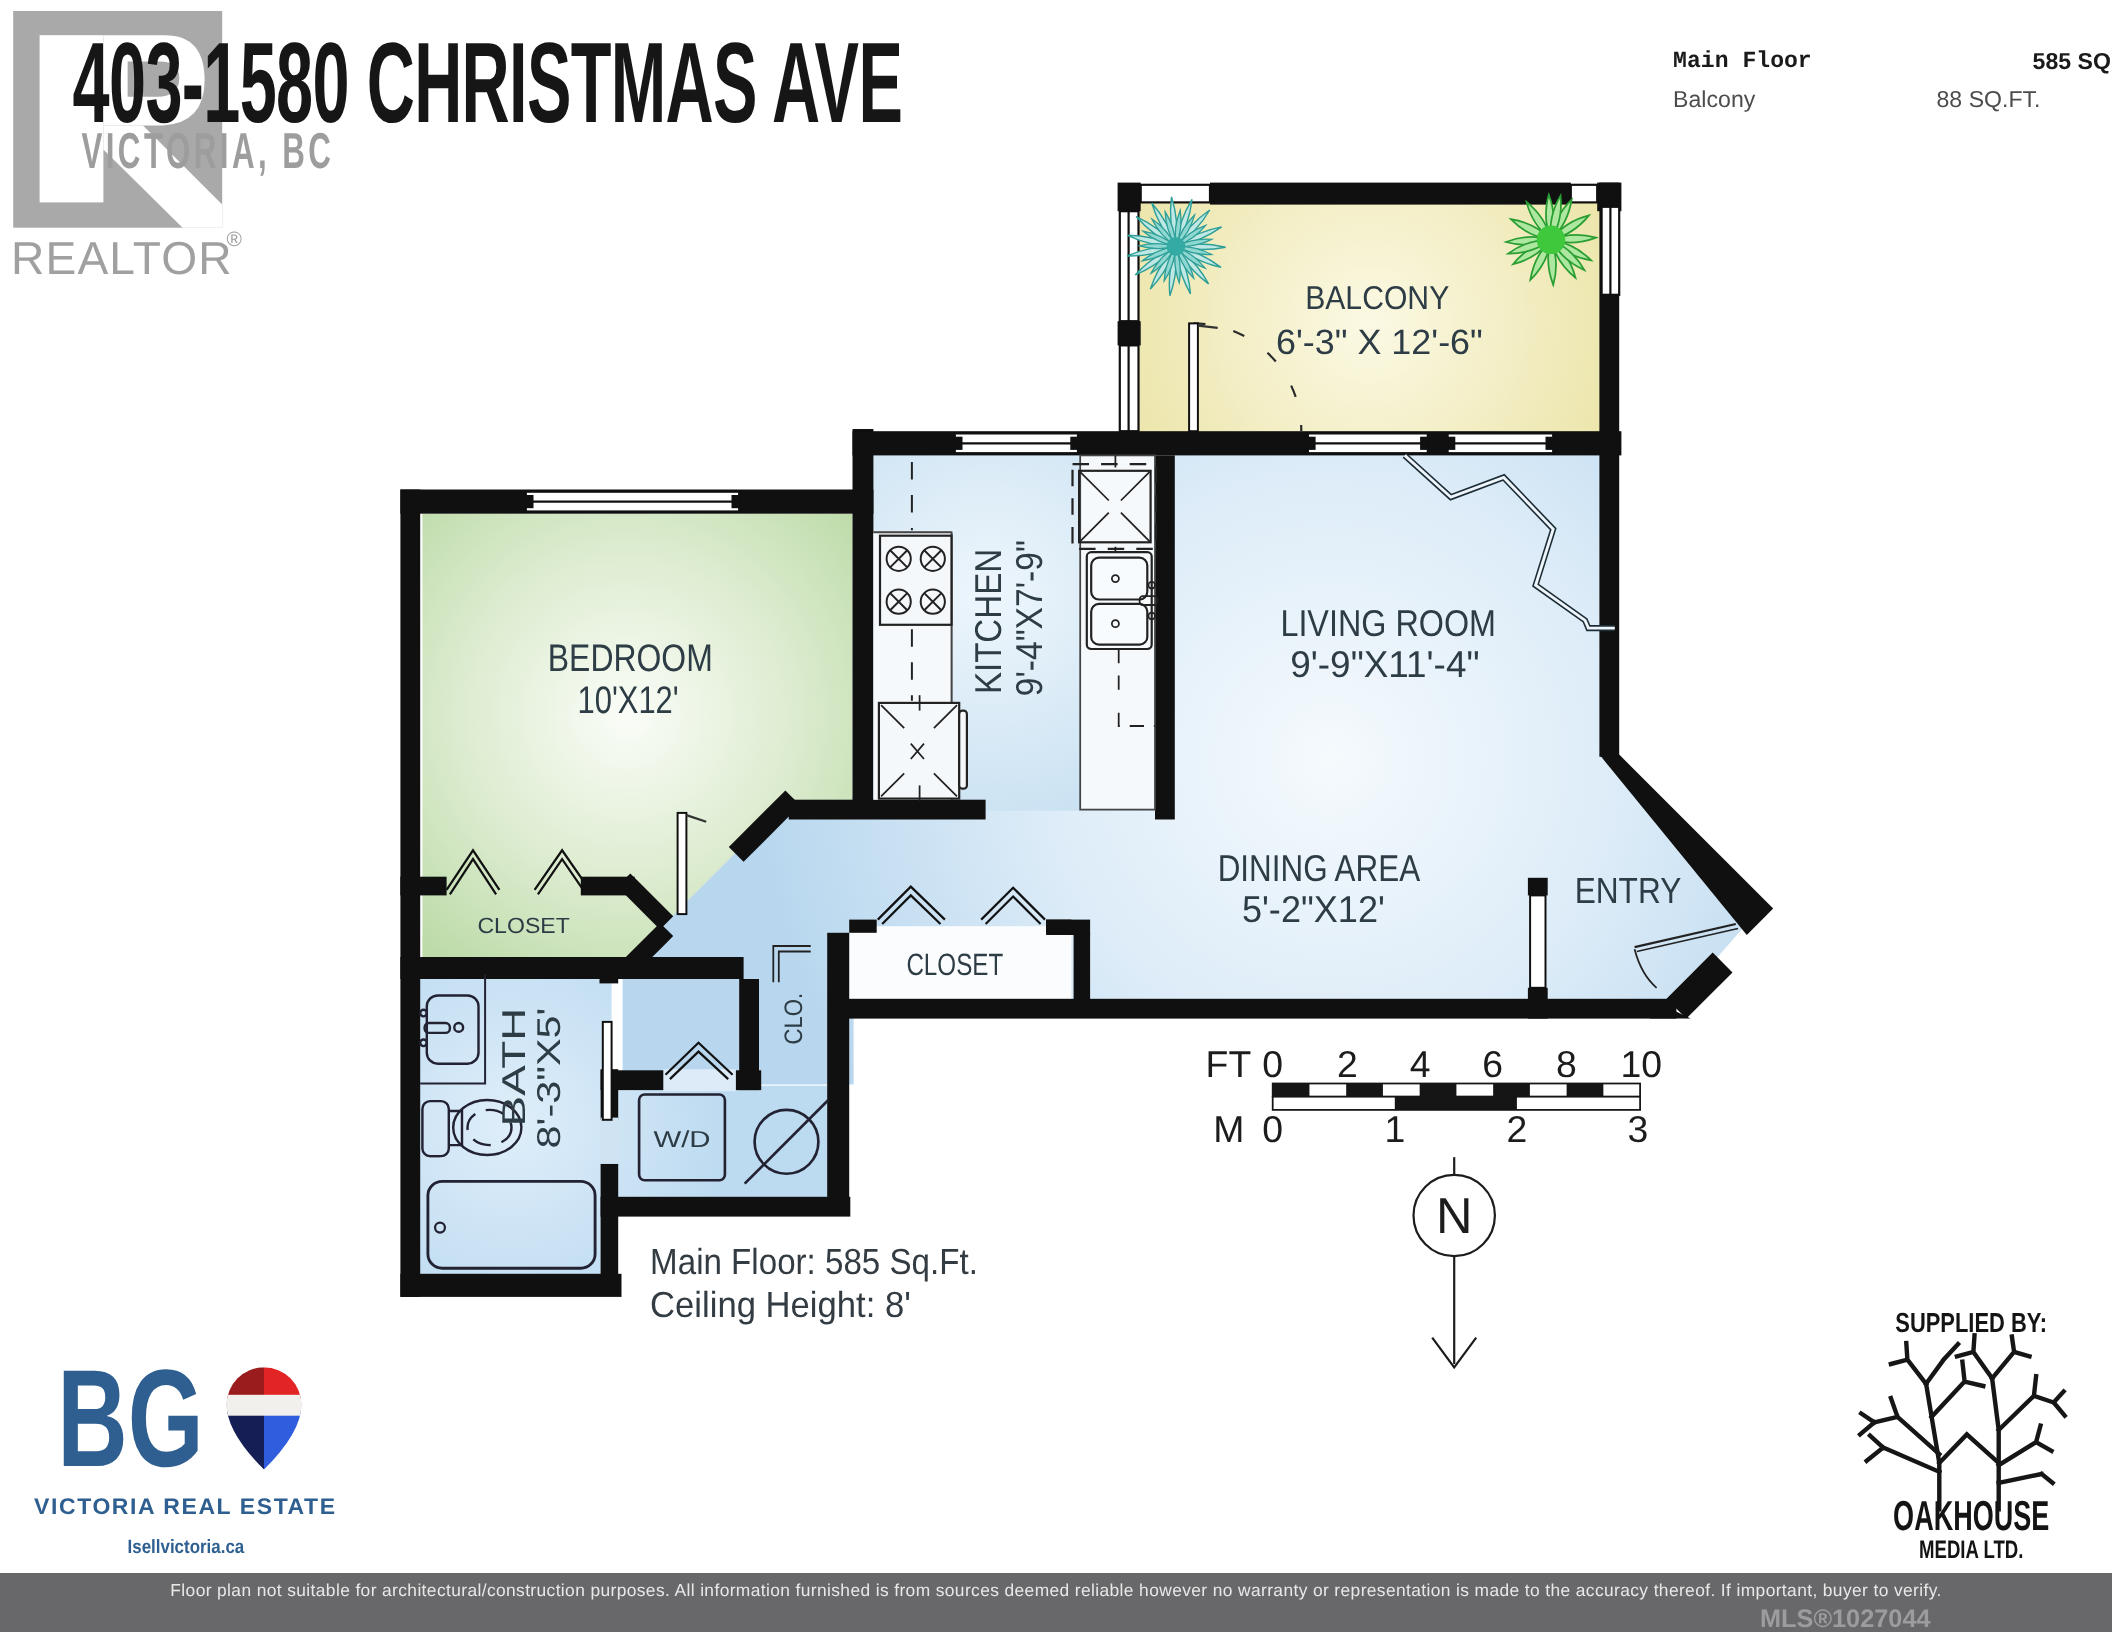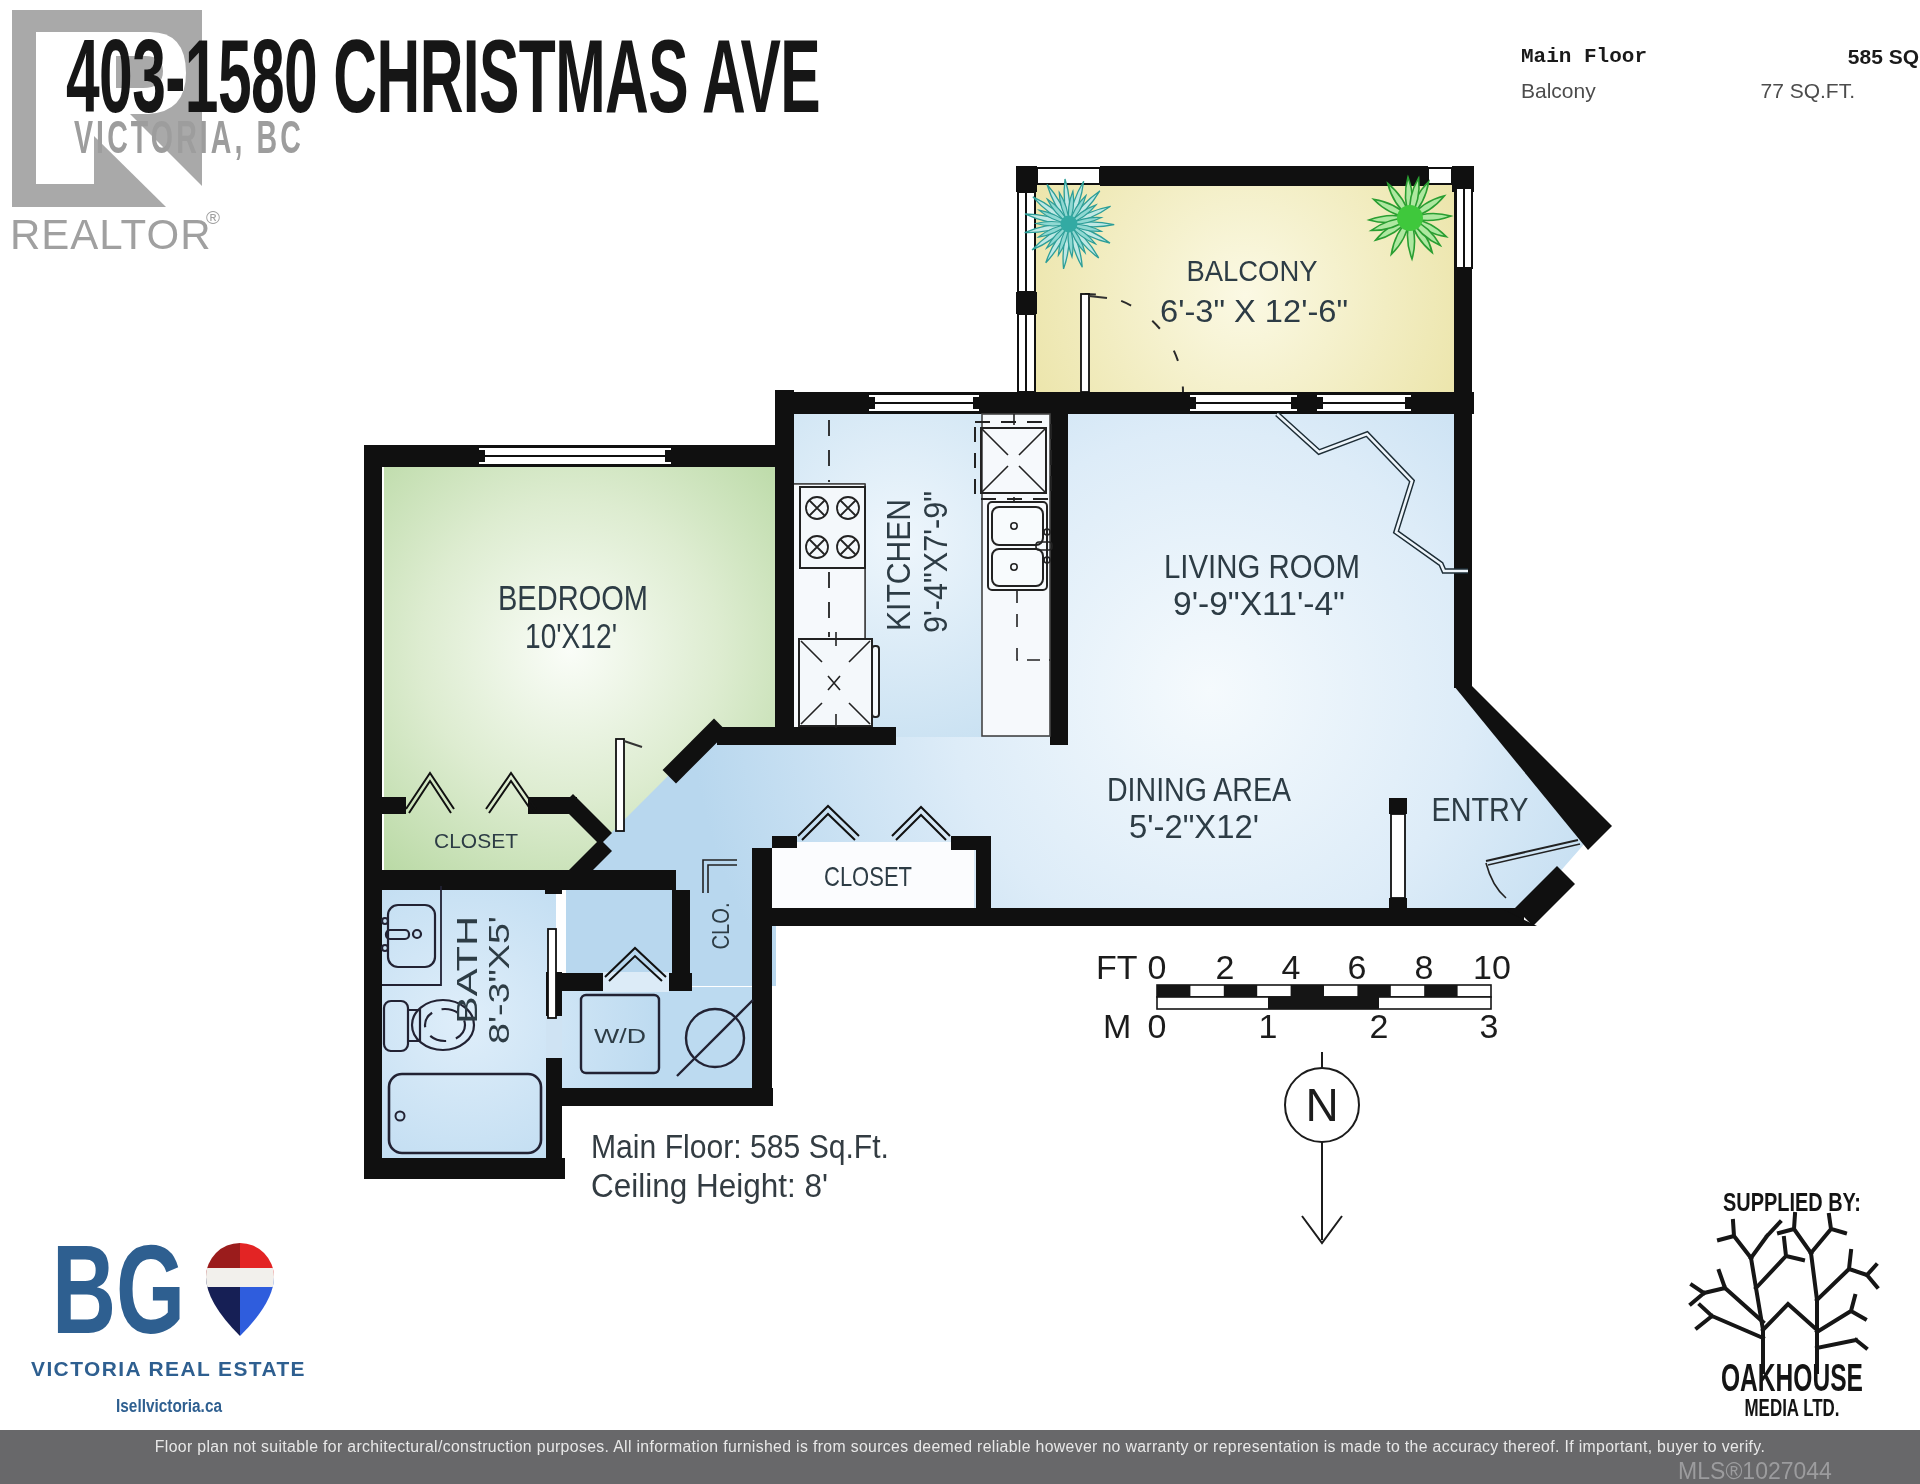--- a/index.html
+++ b/index.html
@@ -29,21 +29,21 @@
 <div class="abs" style="left:66px;top:17px;font-size:104px;font-weight:bold;color:#161616;transform:scaleX(0.582);transform-origin:0 0;white-space:nowrap;letter-spacing:-1px;">403-1580 CHRISTMAS AVE</div>
 
 <div class="abs" style="left:74px;top:110px;font-size:46px;font-weight:bold;color:#9d9d9d;transform:scaleX(0.62);transform-origin:0 0;white-space:nowrap;letter-spacing:5px;">VICTORIA, BC</div>
 
 <div class="abs" style="left:1521px;top:45px;font-size:21px;font-weight:bold;color:#1a1a1a;font-family:Liberation Mono, monospace;">Main Floor</div>
 
 <div class="abs" style="left:1754px;top:45px;width:200px;text-align:right;font-size:21px;font-weight:bold;color:#1a1a1a;">585 SQ.FT.</div>
 
 <div class="abs" style="left:1521px;top:79px;font-size:21px;color:#4c4c4c;">Balcony</div>
 
-<div class="abs" style="left:1655px;top:79px;width:200px;text-align:right;font-size:21px;color:#4c4c4c;">77 SQ.FT.</div>
+<div class="abs" style="left:1655px;top:79px;width:200px;text-align:right;font-size:21px;color:#4c4c4c;">88 SQ.FT.</div>
 
 <svg class="abs" style="left:0;top:0" width="1920" height="1484" viewBox="0 0 1920 1484">
 <defs>
   <radialGradient id="gblue" gradientUnits="userSpaceOnUse" cx="1210" cy="690" r="520">
     <stop offset="0" stop-color="#f5fafd"></stop>
         <stop offset="0.5" stop-color="#ddecf8"></stop>
         <stop offset="1" stop-color="#b8d7ee"></stop>
   </radialGradient>
   <radialGradient id="gkitch" gradientUnits="userSpaceOnUse" cx="900" cy="540" r="260">
     <stop offset="0" stop-color="#eef6fc"></stop>
@@ -494,13 +494,13 @@
   <path d="M1867,1275 L1877,1287 M1867,1275 L1876,1265"></path>
 </g>
 <text x="1792" y="1391" font-size="38" font-weight="bold" text-anchor="middle" textLength="142" lengthAdjust="spacingAndGlyphs" font-family="Liberation Sans, sans-serif" fill="#141414">OAKHOUSE</text>
 <text x="1792" y="1416" font-size="23" font-weight="bold" text-anchor="middle" textLength="95" lengthAdjust="spacingAndGlyphs" font-family="Liberation Sans, sans-serif" fill="#141414">MEDIA LTD.</text>
 </svg>
 
 <div class="abs" style="left:0;top:1430px;width:1920px;height:54px;background:#68686a;"></div>
 
 <div class="abs" style="left:0;top:1438px;width:1920px;text-align:center;font-size:15.8px;letter-spacing:0.35px;color:#e8e8e8;">Floor plan not suitable for architectural/construction purposes. All information furnished is from sources deemed reliable however no warranty or representation is made to the accuracy thereof. If important, buyer to verify.</div>
 
-<div class="abs" style="left:1600px;top:1458px;width:310px;text-align:center;font-size:23px;color:#9c9c9e;">MLS®1027044</div>
+<div class="abs" style="left:1600px;top:1458px;width:310px;text-align:left;font-size:23px;color:#9c9c9e;font-weight:bold;">MLS®1027044</div>
 
 </body></html>

